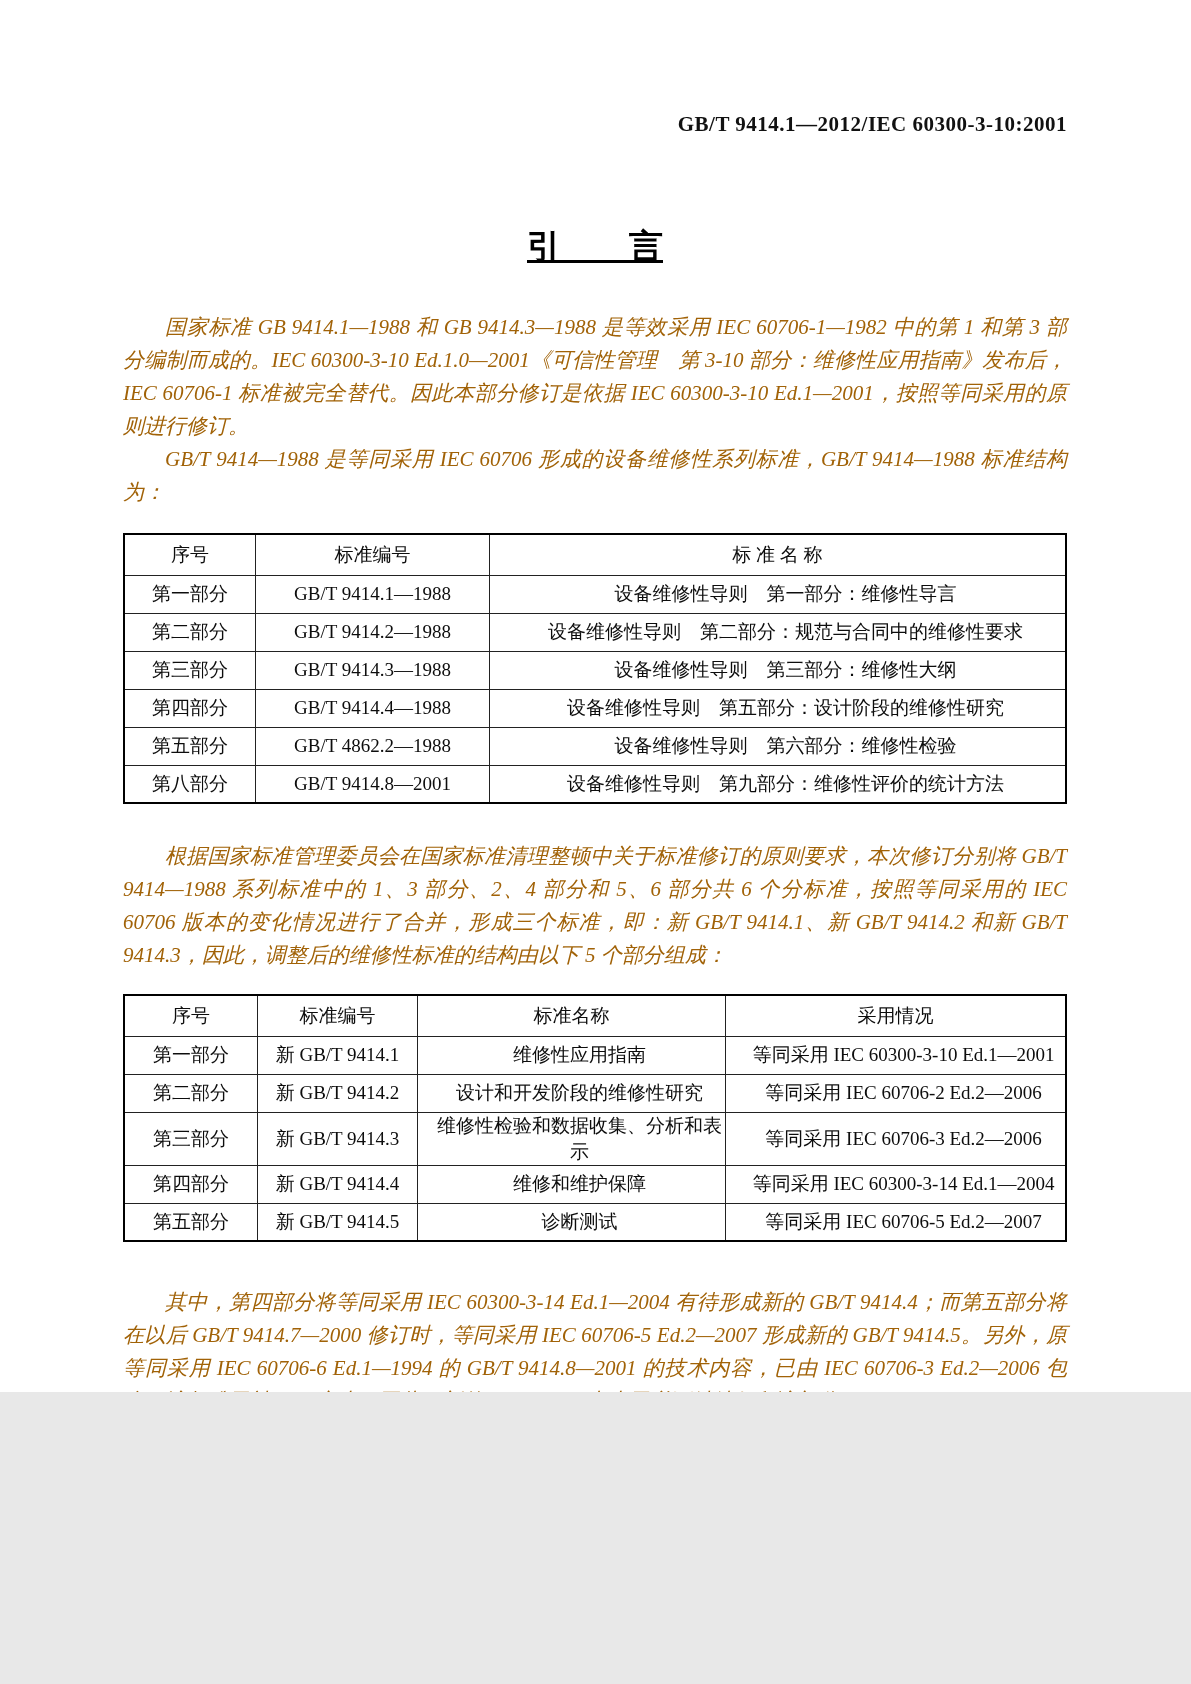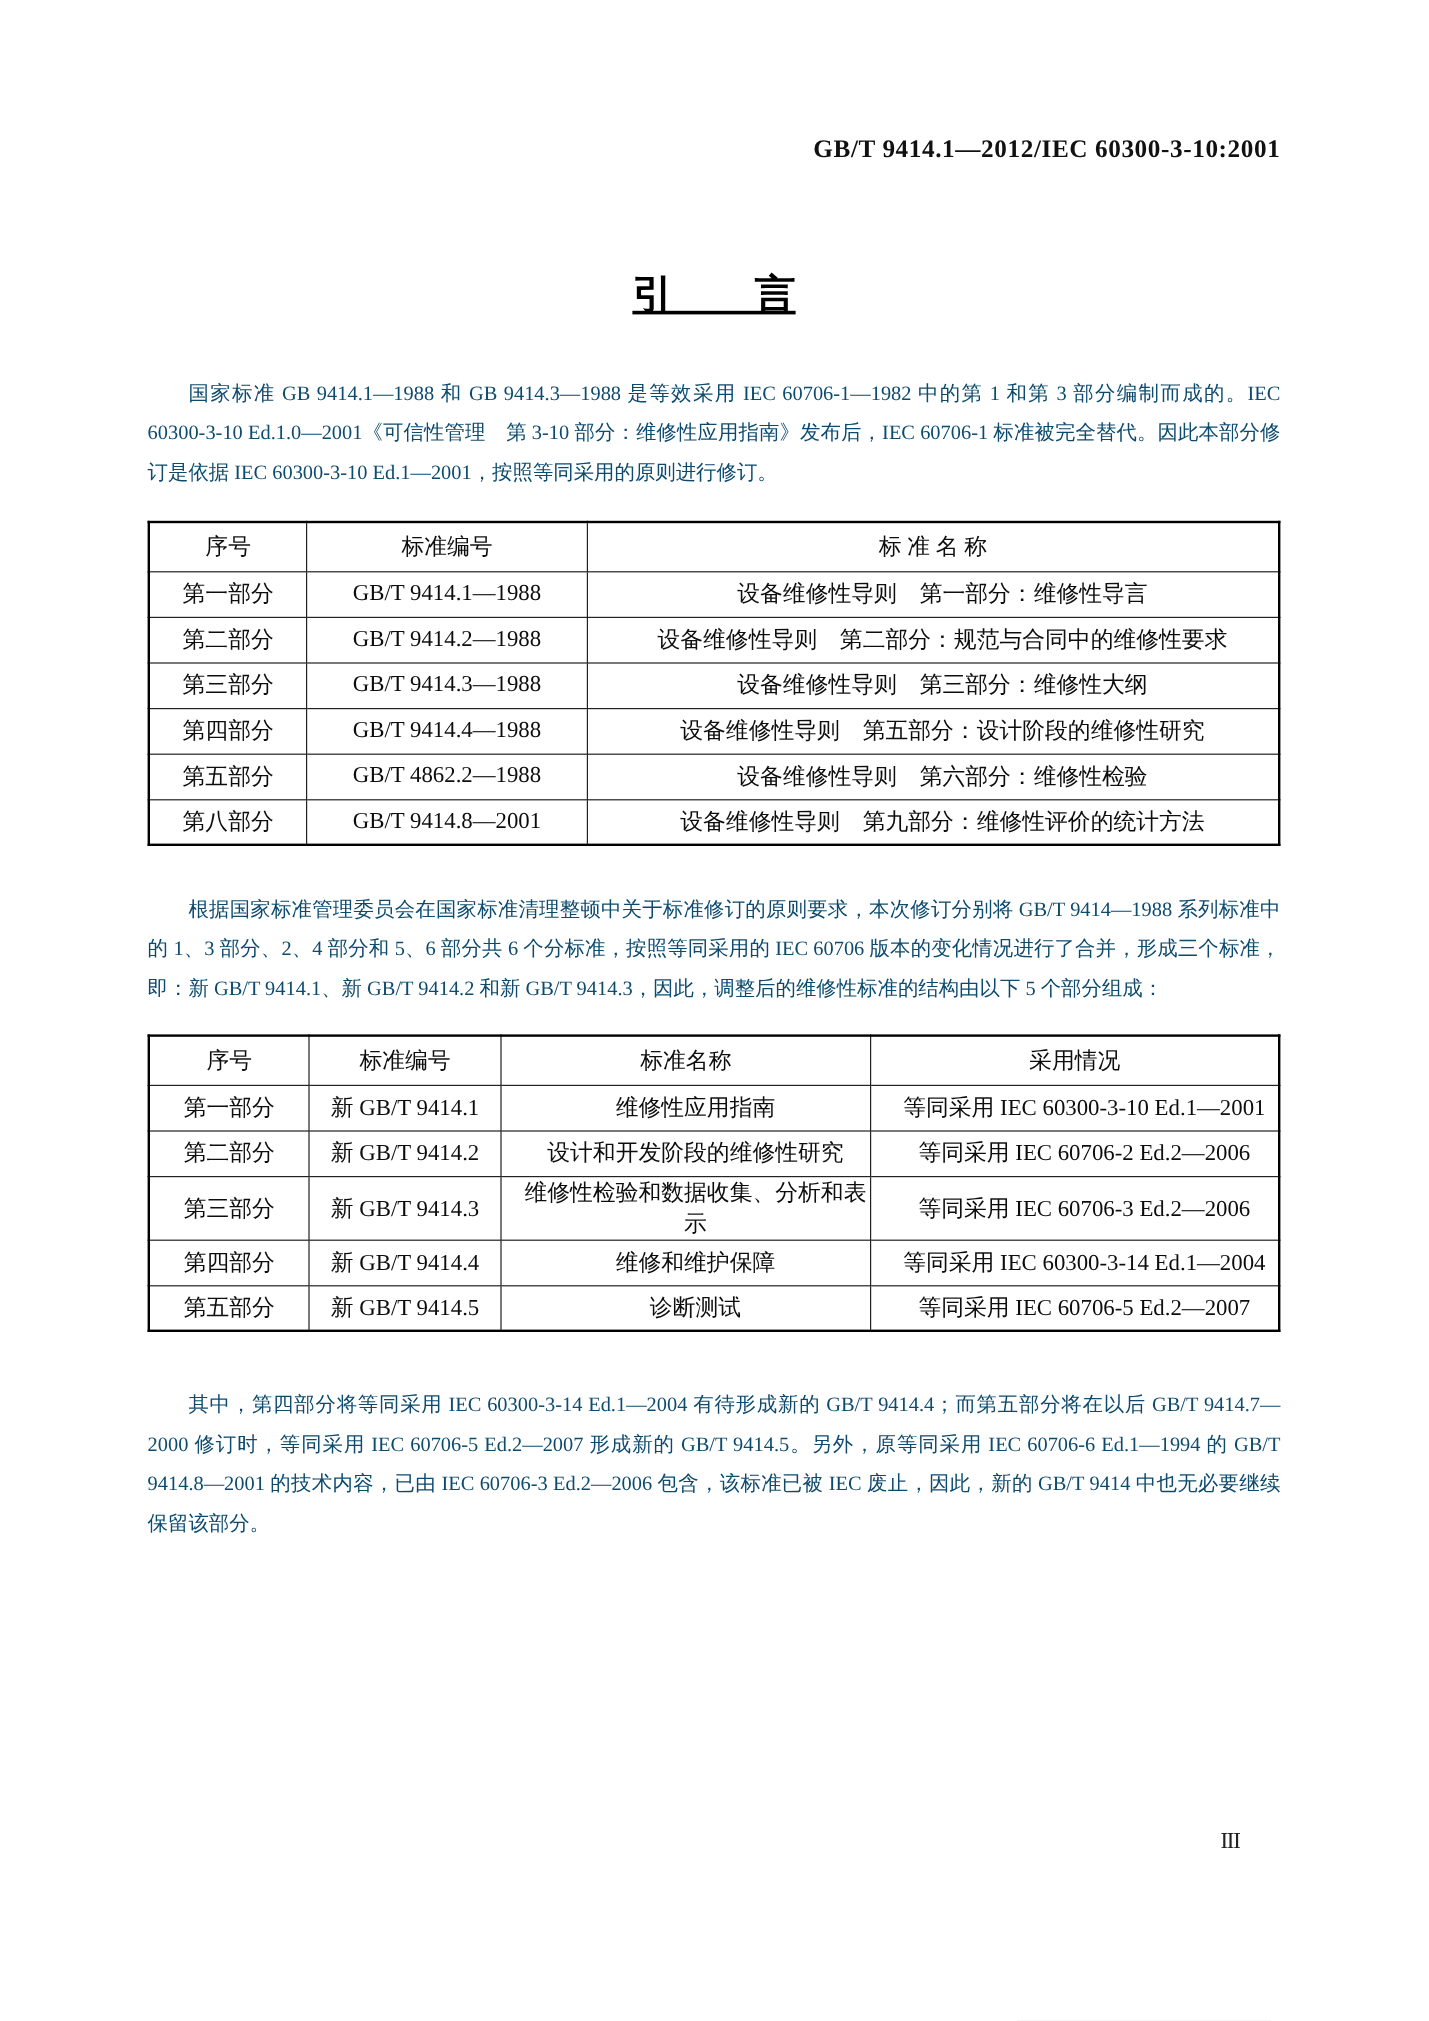--- a/index.html
+++ b/index.html
@@ -1,21 +1,21 @@
 <!DOCTYPE html>
 <html><head>
 <meta charset="utf-8">
 <style>
   * { margin: 0; padding: 0; box-sizing: border-box; }
   html, body { background: #e8e8e8; }
   body { font-family: "Liberation Serif", serif; color: #111; }
   .page {
     position: relative;
     width: 1191px;
-    height: 1684px;
+    height: 1392px;
     background: #ffffff;
     margin: 0 auto;
     overflow: hidden;
   }
   .content {
     position: absolute;
     left: 123px;
     top: 0;
     width: 944px;
   }
@@ -31,26 +31,27 @@
     margin-top: 88px;
     text-align: center;
     font-family: "Liberation Sans", sans-serif;
     font-weight: bold;
     font-size: 34px;
     line-height: 42px;
     color: #000;
     text-decoration: underline;
   }
   .para {
-    font-size: 17px;
+    font-size: 21px;
     line-height: 33px;
     text-align: justify;
     text-align-last: left;
     text-indent: 2em;
-    color: #0c4a6e;
+    color: #a16207;
+    font-style: italic;
   }
   .para-1 { margin-top: 44px; }
   .para-2 { margin-top: 0px; }
   .para-3 { margin-top: 36px; }
   .para-4 { margin-top: 44px; }
   table.std-table {
     width: 100%;
     border-collapse: collapse;
     border: 2px solid #000;
     padding-left: 14px;
@@ -82,20 +83,21 @@
 <body>
 
 <div class="page">
   <div class="content">
 
     <div class="doc-header">GB/T 9414.1—2012/IEC 60300-3-10:2001</div>
 
     <div class="doc-title">引　　言</div>
 
     <p class="para para-1">国家标准 GB 9414.1—1988 和 GB 9414.3—1988 是等效采用 IEC 60706-1—1982 中的第 1 和第 3 部分编制而成的。IEC 60300-3-10 Ed.1.0—2001《可信性管理　第 3-10 部分：维修性应用指南》发布后，IEC 60706-1 标准被完全替代。因此本部分修订是依据 IEC 60300-3-10 Ed.1—2001，按照等同采用的原则进行修订。</p>
+    <p class="para para-2">GB/T 9414—1988 是等同采用 IEC 60706 形成的设备维修性系列标准，GB/T 9414—1988 标准结构为：</p>
 
     <table class="std-table table-1">
       <colgroup>
         <col style="width:132px">
           <col style="width:234px">
           <col style="width:578px">
       </colgroup>
       <thead>
         <tr>
           <th>序号</th>

